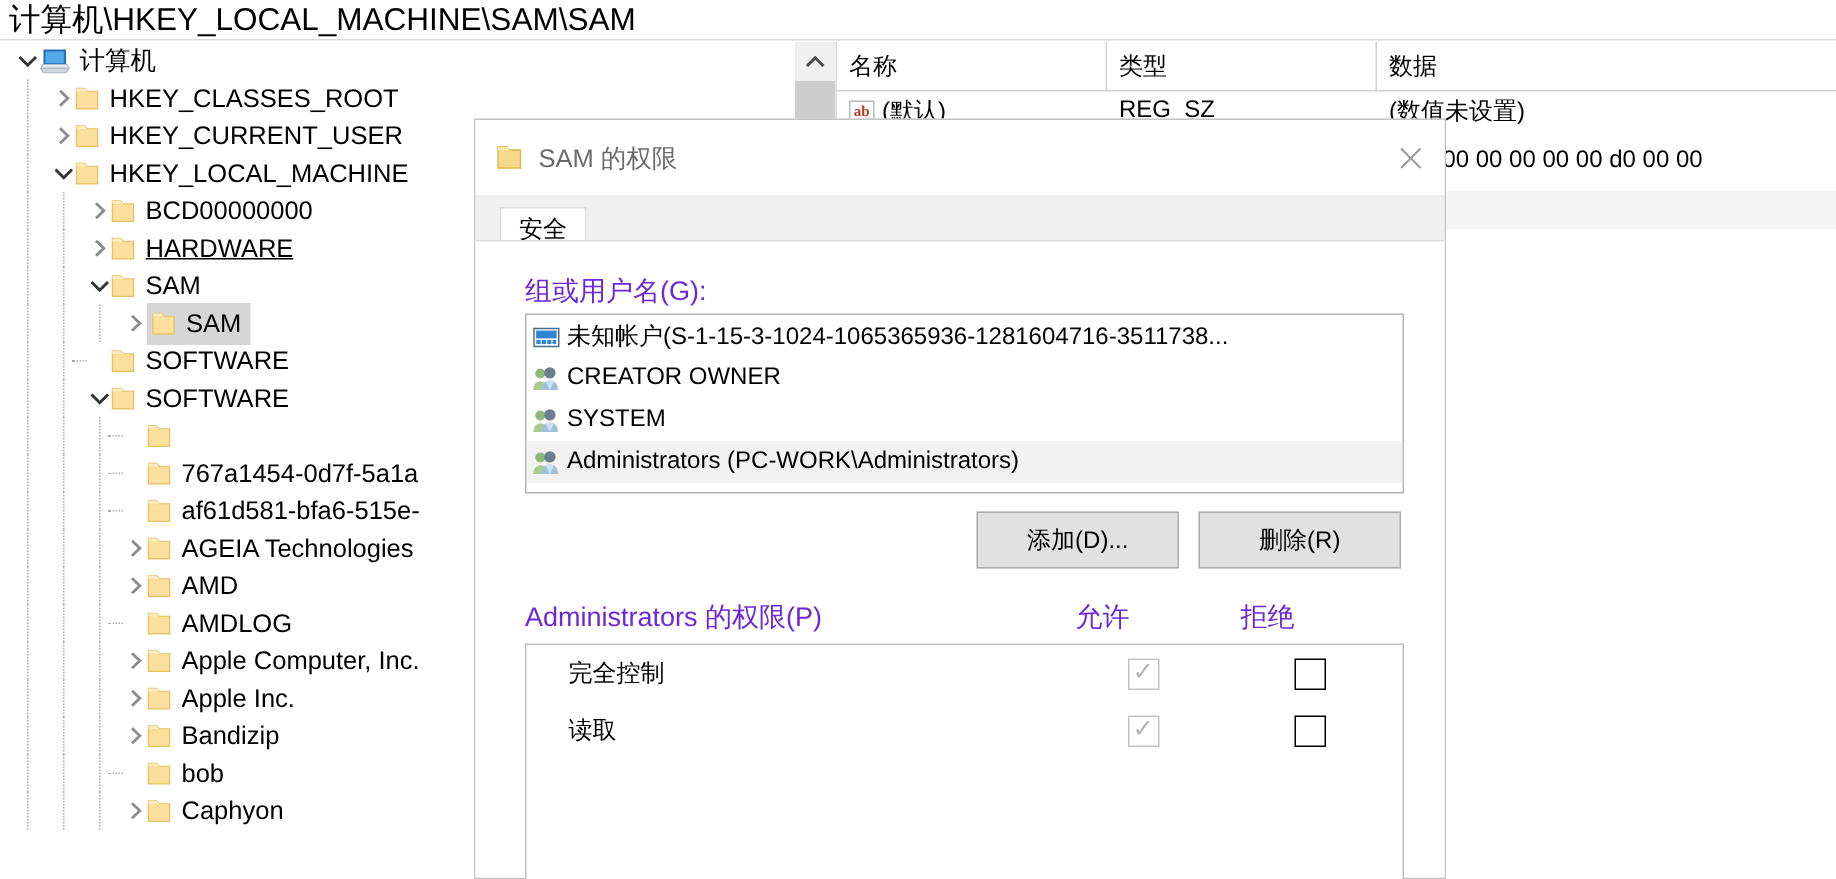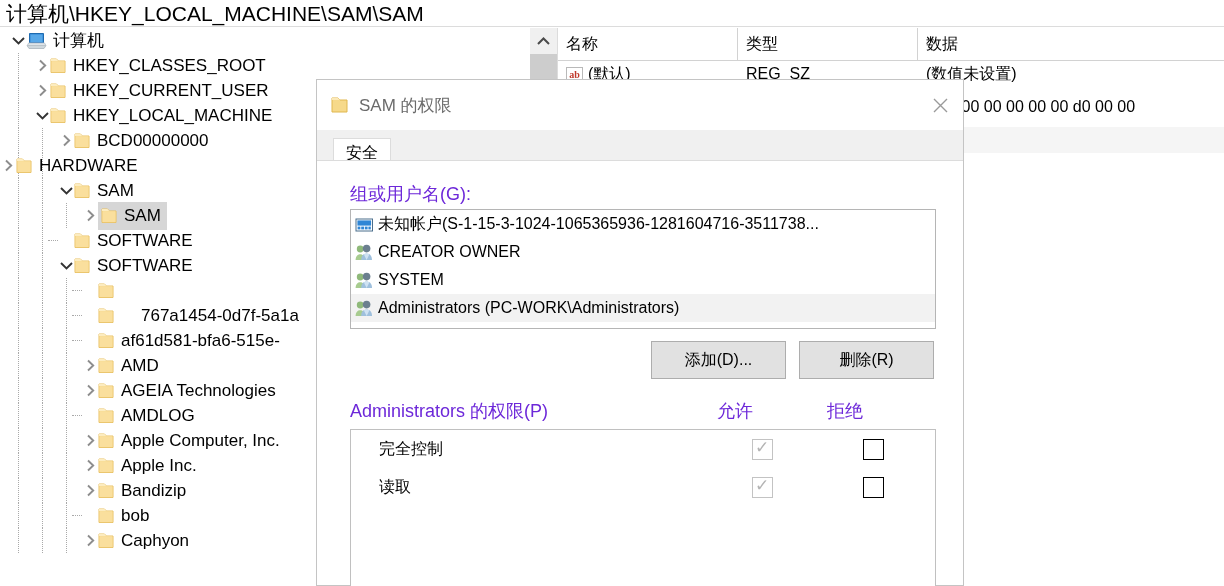--- a/index.html
+++ b/index.html
@@ -334,21 +334,21 @@
                   <path d="M1 2 h5.5 l1.8 2 H1 z" fill="#fcecc0"></path>
                 </svg>
               </span>
               <span class="tlabel">BCD00000000</span>
             </div>
           </div>
         </div>
         <div class="tnode">
           <div class="guide" style="left: 18px;"></div>
           <div class="guide" style="left: 42px;"></div>
-          <div class="tw" style="">
+          <div class="tw" style="padding-left: 58px; text-decoration: underline;">
             <span class="chev">
               <svg width="9" height="13" viewBox="0 0 9 13">
                 <path d="M2 1.5 L7.2 6.5 L2 11.5" stroke="#8d8d8d" stroke-width="1.9" fill="none"></path>
               </svg>
             </span>
             <div class="tlabel-wrap" style="display: flex; align-items: center;">
               <span class="folder">
                 <svg width="16" height="17" viewBox="0 0 16 17">
                   <path d="M1 2 h5.5 l1.8 2 H15 v11.5 H1 z" fill="#f6d98a" stroke="#e8c063" stroke-width="1"></path>
                   <path d="M1.5 4.2 h13 v11 h-13 z" fill="#fadf9d"></path>
@@ -459,21 +459,21 @@
             </div>
           </div>
         </div>
         <div class="tnode">
           <div class="guide" style="left: 18px;"></div>
           <div class="guide" style="left: 42px;"></div>
           <div class="guide" style="left: 66px;"></div>
           <div class="guide-h" style="left: 72px;"></div>
           <div class="tw" style="padding-left: 82px;">
             <span class="chev blank"></span>
-            <div class="tlabel-wrap" style="display: flex; align-items: center; gap: 20px;">
+            <div class="tlabel-wrap" style="display: flex; align-items: center;">
               <span class="folder">
                 <svg width="16" height="17" viewBox="0 0 16 17">
                   <path d="M1 2 h5.5 l1.8 2 H15 v11.5 H1 z" fill="#f6d98a" stroke="#e8c063" stroke-width="1"></path>
                   <path d="M1.5 4.2 h13 v11 h-13 z" fill="#fadf9d"></path>
                   <path d="M1 2 h5.5 l1.8 2 H1 z" fill="#fcecc0"></path>
                 </svg>
               </span>
               <span class="tlabel">767a1454-0d7f-5a1a</span>
             </div>
           </div>
@@ -508,43 +508,43 @@
               </svg>
             </span>
             <div class="tlabel-wrap" style="display: flex; align-items: center;">
               <span class="folder">
                 <svg width="16" height="17" viewBox="0 0 16 17">
                   <path d="M1 2 h5.5 l1.8 2 H15 v11.5 H1 z" fill="#f6d98a" stroke="#e8c063" stroke-width="1"></path>
                   <path d="M1.5 4.2 h13 v11 h-13 z" fill="#fadf9d"></path>
                   <path d="M1 2 h5.5 l1.8 2 H1 z" fill="#fcecc0"></path>
                 </svg>
               </span>
+              <span class="tlabel">AGEIA Technologies</span>
+            </div>
+          </div>
+        </div>
+        <div class="tnode">
+          <div class="guide" style="left: 18px;"></div>
+          <div class="guide" style="left: 42px;"></div>
+          <div class="guide" style="left: 66px;"></div>
+          <div class="tw" style="padding-left: 82px;">
+            <span class="chev">
+              <svg width="9" height="13" viewBox="0 0 9 13">
+                <path d="M2 1.5 L7.2 6.5 L2 11.5" stroke="#8d8d8d" stroke-width="1.9" fill="none"></path>
+              </svg>
+            </span>
+            <div class="tlabel-wrap" style="display: flex; align-items: center;">
+              <span class="folder">
+                <svg width="16" height="17" viewBox="0 0 16 17">
+                  <path d="M1 2 h5.5 l1.8 2 H15 v11.5 H1 z" fill="#f6d98a" stroke="#e8c063" stroke-width="1"></path>
+                  <path d="M1.5 4.2 h13 v11 h-13 z" fill="#fadf9d"></path>
+                  <path d="M1 2 h5.5 l1.8 2 H1 z" fill="#fcecc0"></path>
+                </svg>
+              </span>
               <span class="tlabel">AMD</span>
-            </div>
-          </div>
-        </div>
-        <div class="tnode">
-          <div class="guide" style="left: 18px;"></div>
-          <div class="guide" style="left: 42px;"></div>
-          <div class="guide" style="left: 66px;"></div>
-          <div class="tw" style="padding-left: 82px;">
-            <span class="chev">
-              <svg width="9" height="13" viewBox="0 0 9 13">
-                <path d="M2 1.5 L7.2 6.5 L2 11.5" stroke="#8d8d8d" stroke-width="1.9" fill="none"></path>
-              </svg>
-            </span>
-            <div class="tlabel-wrap" style="display: flex; align-items: center;">
-              <span class="folder">
-                <svg width="16" height="17" viewBox="0 0 16 17">
-                  <path d="M1 2 h5.5 l1.8 2 H15 v11.5 H1 z" fill="#f6d98a" stroke="#e8c063" stroke-width="1"></path>
-                  <path d="M1.5 4.2 h13 v11 h-13 z" fill="#fadf9d"></path>
-                  <path d="M1 2 h5.5 l1.8 2 H1 z" fill="#fcecc0"></path>
-                </svg>
-              </span>
-              <span class="tlabel">AGEIA Technologies</span>
             </div>
           </div>
         </div>
         <div class="tnode">
           <div class="guide" style="left: 18px;"></div>
           <div class="guide" style="left: 42px;"></div>
           <div class="guide" style="left: 66px;"></div>
           <div class="guide-h" style="left: 72px;"></div>
           <div class="tw" style="padding-left: 82px;">
             <span class="chev blank"></span>

